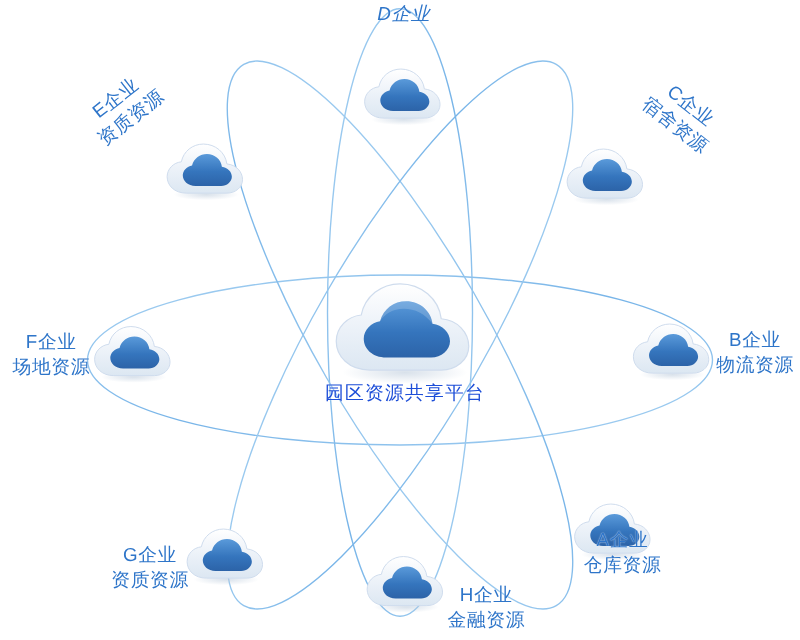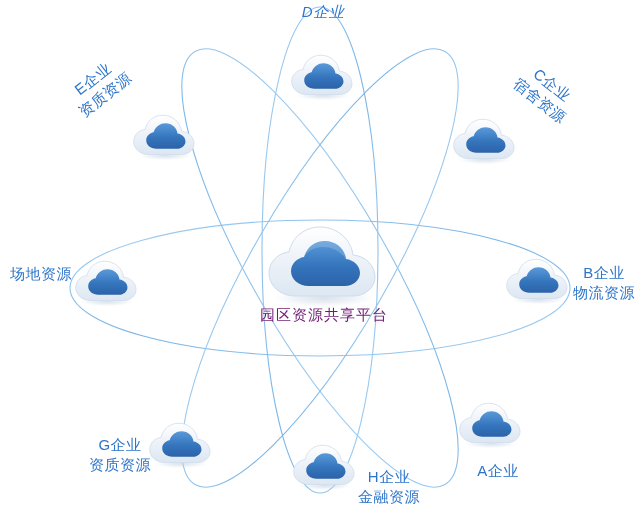--- a/index.html
+++ b/index.html
@@ -23,21 +23,21 @@
     color:#2e75c9;
     text-align:center;
     line-height:1.32;
     white-space:nowrap;
     letter-spacing:.5px;
     text-shadow:0 0 1px rgba(255,255,255,.9);
   }
   .lbl .l1,.lbl .l2{display:block;}
   .lbl-sat{font-size:15px;}
   .lbl-center{
-    font-size:15px;color:#701a75;
+    font-size:15px;color:#1d4ed8;
     letter-spacing:1px;
   }
   .rot-left{transform:rotate(-38deg);transform-origin:50% 50%;}
   .rot-right{transform:rotate(38deg);transform-origin:50% 50%;}
 </style>
 </head>
 <body>
 
 <div id="stage">
 
@@ -130,22 +130,23 @@
 
   <div class="cloud" style="left:458px;top:398px;">
     <svg width="66" height="56" viewBox="0 0 116 86" style="width:66px;height:56px;">
       <ellipse cx="58" cy="74" rx="46" ry="8" fill="url(#gShadow)"></ellipse>
       <path d="M30 72 C13 72 3 61 3 49 C3 38 12 29 23 28 C26 13 39 3 54 3
                C71 3 85 15 87 31 C100 32 109 42 109 53 C109 64 99 72 87 72 Z" fill="url(#gOuter)" stroke="#cfdced" stroke-width="1.4"></path>
       <path d="M43 62 C32 62 25 55 25 47 C25 40 31 34 38 33 C41 23 49 17 59 17
                C70 17 79 25 80 35 C88 36 94 42 94 49 C94 56 87 62 79 62 Z" fill="url(#gInner)"></path>
     </svg>
   </div>
-  <div class="lbl lbl-sat" style="left:450px;top:461px;width:96px;">
+  <div class="lbl lbl-sat" style="left:450px;top:423px;width:96px;">
     <span class="l1">A企业</span>
+    <span class="l2">仓库资源</span>
   </div>
 
   <div class="cloud" style="left:292px;top:440px;">
     <svg width="66" height="56" viewBox="0 0 116 86" style="width:66px;height:56px;">
       <ellipse cx="58" cy="74" rx="46" ry="8" fill="url(#gShadow)"></ellipse>
       <path d="M30 72 C13 72 3 61 3 49 C3 38 12 29 23 28 C26 13 39 3 54 3
                C71 3 85 15 87 31 C100 32 109 42 109 53 C109 64 99 72 87 72 Z" fill="url(#gOuter)" stroke="#cfdced" stroke-width="1.4"></path>
       <path d="M43 62 C32 62 25 55 25 47 C25 40 31 34 38 33 C41 23 49 17 59 17
                C70 17 79 25 80 35 C88 36 94 42 94 49 C94 56 87 62 79 62 Z" fill="url(#gInner)"></path>
     </svg>
@@ -172,20 +173,21 @@
   <div class="cloud" style="left:74px;top:256px;">
     <svg width="66" height="56" viewBox="0 0 116 86" style="width:66px;height:56px;">
       <ellipse cx="58" cy="74" rx="46" ry="8" fill="url(#gShadow)"></ellipse>
       <path d="M30 72 C13 72 3 61 3 49 C3 38 12 29 23 28 C26 13 39 3 54 3
                C71 3 85 15 87 31 C100 32 109 42 109 53 C109 64 99 72 87 72 Z" fill="url(#gOuter)" stroke="#cfdced" stroke-width="1.4"></path>
       <path d="M43 62 C32 62 25 55 25 47 C25 40 31 34 38 33 C41 23 49 17 59 17
                C70 17 79 25 80 35 C88 36 94 42 94 49 C94 56 87 62 79 62 Z" fill="url(#gInner)"></path>
     </svg>
   </div>
   <div class="lbl lbl-sat" style="left:3px;top:264px;width:76px;">
+    <span class="l1">F企业</span>
     <span class="l2">场地资源</span>
   </div>
 
   <div class="cloud" style="left:132px;top:110px;">
     <svg width="66" height="56" viewBox="0 0 116 86" style="width:66px;height:56px;">
       <ellipse cx="58" cy="74" rx="46" ry="8" fill="url(#gShadow)"></ellipse>
       <path d="M30 72 C13 72 3 61 3 49 C3 38 12 29 23 28 C26 13 39 3 54 3
                C71 3 85 15 87 31 C100 32 109 42 109 53 C109 64 99 72 87 72 Z" fill="url(#gOuter)" stroke="#cfdced" stroke-width="1.4"></path>
       <path d="M43 62 C32 62 25 55 25 47 C25 40 31 34 38 33 C41 23 49 17 59 17
                C70 17 79 25 80 35 C88 36 94 42 94 49 C94 56 87 62 79 62 Z" fill="url(#gInner)"></path>

